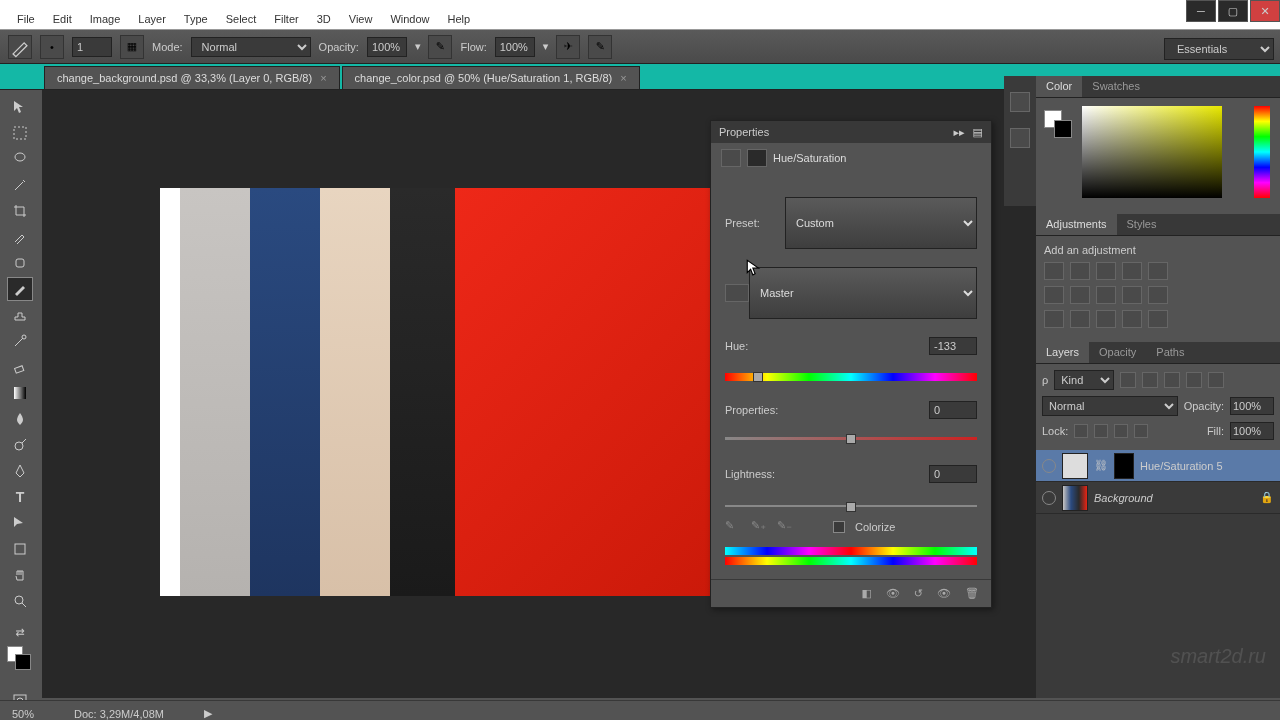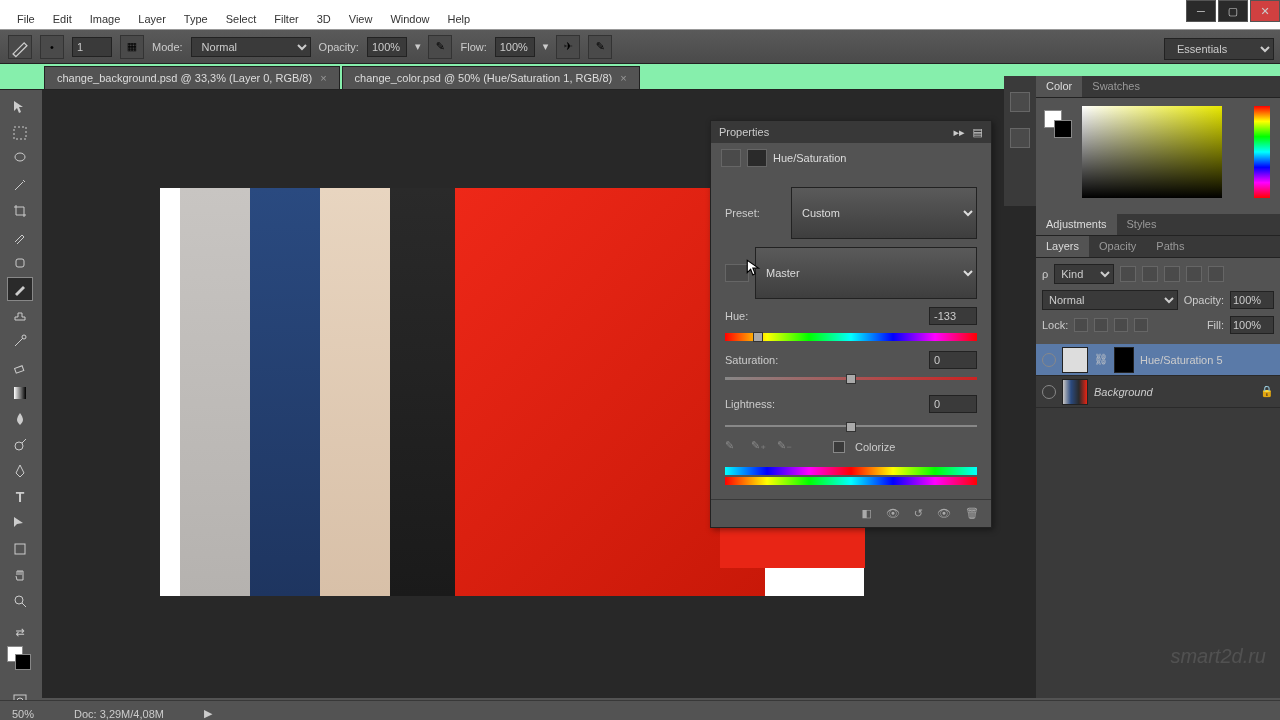--- a/index.html
+++ b/index.html
@@ -9,21 +9,21 @@
 .win-btn{width:30px;height:22px;background:#2a2a2a;border:1px solid #555;display:flex;align-items:center;justify-content:center;color:#ccc;margin-left:2px}
 .win-btn.close{background:#d04040}
 .menu-bar{height:22px;background:#fff;display:flex;align-items:center;padding:0 8px;gap:0;border-bottom:1px solid #999}
 .menu-item{padding:2px 9px;color:#333}
 .opt-bar{height:34px;background:linear-gradient(#5a5a5a,#4a4a4a);border-bottom:1px solid #222;display:flex;align-items:center;padding:0 8px;gap:8px}
 .opt-select{background:#3a3a3a;border:1px solid #222;color:#ccc;padding:2px 6px;height:20px;min-width:60px}
 .opt-label{color:#ccc}
 .opt-field{background:#3a3a3a;border:1px solid #222;color:#ccc;padding:2px 4px;width:40px;height:20px}
 .opt-icon{width:24px;height:24px;background:#4a4a4a;border:1px solid #333;display:flex;align-items:center;justify-content:center}
 .essentials{position:absolute;right:6px;top:38px;background:#3a3a3a;border:1px solid #222;color:#ccc;padding:3px 30px 3px 8px;width:110px}
-.tab-bar{height:26px;background:#86efac;display:flex;align-items:flex-end;padding-left:44px;border-bottom:1px solid #222}
+.tab-bar{height:26px;background:#14b8a6;display:flex;align-items:flex-end;padding-left:44px;border-bottom:1px solid #222}
 .doc-tab{background:#535353;color:#ddd;padding:5px 12px;border:1px solid #222;border-bottom:none;margin-right:2px;display:flex;align-items:center;gap:8px}
 .doc-tab.active{background:#535353}
 .tab-close{color:#999}
 .left-tools{position:absolute;left:0;top:90px;width:40px;background:#535353;display:flex;flex-direction:column;align-items:center;padding-top:4px}
 .tool{width:26px;height:24px;display:flex;align-items:center;justify-content:center;color:#ccc;margin:1px 0}
 .tool.active{background:#2a2a2a;border:1px solid #888}
 .tool svg{width:16px;height:16px}
 .canvas-area{position:absolute;left:42px;top:90px;right:0;bottom:22px;background:#282828;overflow:hidden}
 .canvas{position:absolute;left:118px;top:98px;width:704px;height:408px;background:#fff}
 .img-grey{position:absolute;left:20px;top:0;width:70px;height:408px;background:linear-gradient(180deg,#c8c5c2,#b5b2af)}
@@ -60,21 +60,21 @@
 .eye{width:14px;height:14px;border:1px solid #888;border-radius:50%}
 .layer-thumb{width:26px;height:26px;background:#888;border:1px solid #222}
 .mask-thumb{width:20px;height:26px;background:#fff;border:1px solid #222}
 .lock{color:#999}
 .props-panel{position:absolute;left:710px;top:120px;width:282px;background:#535353;border:1px solid #222;box-shadow:2px 2px 6px rgba(0,0,0,.4);z-index:50}
 .props-head{height:22px;background:#383838;display:flex;align-items:center;padding:0 8px;color:#ccc}
 .props-head .sp{flex:1}
 .props-sub{display:flex;align-items:center;gap:6px;padding:6px 10px;color:#ddd}
 .props-sub-icon{width:20px;height:18px;background:#4a4a4a;border:1px solid #666}
 .props-body{padding:6px 14px 12px}
-.prow{display:flex;align-items:center;margin:8px 0;gap:6px;color:#ccc}
+.prow{display:flex;align-items:center;margin:18px 0;color:#ccc}
 .prow label{width:60px}
 .pselect{flex:1;background:linear-gradient(#5a5a5a,#3e3e3e);border:1px solid #222;color:#ddd;padding:18px 6px}
 .pinput{width:48px;background:#3a3a3a;border:1px solid #222;color:#ccc;padding:2px 4px;text-align:left}
 .slider-track{height:10px;position:relative;margin:2px 0 8px}
 .hue-track{height:8px;background:linear-gradient(to right,#f00,#ff0,#0f0,#0ff,#00f,#f0f,#f00)}
 .grey-track{height:2px;background:#888;position:relative;top:4px}
 .sat-track{height:3px;background:linear-gradient(to right,#888,#c22)}
 .slider-thumb{position:absolute;width:10px;height:10px;background:#aaa;border:1px solid #333;top:-1px;transform:translateX(-50%)}
 .color-bands{margin-top:12px}
 .cband{height:8px;margin-bottom:2px}
@@ -303,21 +303,21 @@
     <div class="prow">
       <label>Hue:</label>
       <span style="flex:1"></span>
       <input class="pinput" value="-133" style="">
     </div>
     <div class="slider-track">
       <div class="hue-track"></div>
       <div class="slider-thumb" style="left:13%"></div>
     </div>
     <div class="prow">
-      <label>Saturation:</label>
+      <label>Properties:</label>
       <span style="flex:1"></span>
       <input class="pinput" value="0" style="">
     </div>
     <div class="slider-track">
       <div class="sat-track"></div>
       <div class="slider-thumb" style="left:50%;top:-3px"></div>
     </div>
     <div class="prow">
       <label>Lightness:</label>
       <span style="flex:1"></span>
@@ -369,20 +369,44 @@
     <div class="color-swatch">
       <div class="cs-fg"></div>
         <div class="cs-bg"></div>
     </div>
     <div class="color-picker"></div>
     <div class="hue-strip"></div>
   </div>
   <div class="panel-tabs">
     <div class="ptab active">Adjustments</div>
     <div class="ptab">Styles</div>
+  </div>
+  <div class="adj-panel">
+    <div class="adj-title">Add an adjustment</div>
+    <div class="adj-row">
+      <div class="adj-icon"></div>
+      <div class="adj-icon"></div>
+      <div class="adj-icon"></div>
+      <div class="adj-icon"></div>
+      <div class="adj-icon"></div>
+    </div>
+    <div class="adj-row">
+      <div class="adj-icon"></div>
+      <div class="adj-icon"></div>
+      <div class="adj-icon"></div>
+      <div class="adj-icon"></div>
+      <div class="adj-icon"></div>
+    </div>
+    <div class="adj-row">
+      <div class="adj-icon"></div>
+      <div class="adj-icon"></div>
+      <div class="adj-icon"></div>
+      <div class="adj-icon"></div>
+      <div class="adj-icon"></div>
+    </div>
   </div>
   <div class="panel-tabs">
     <div class="ptab active">Layers</div>
     <div class="ptab">Opacity</div>
     <div class="ptab">Paths</div>
   </div>
   <div class="layers-panel">
     <div class="layers-opts">
       <div class="lopt-row">
         <span>ρ</span>

